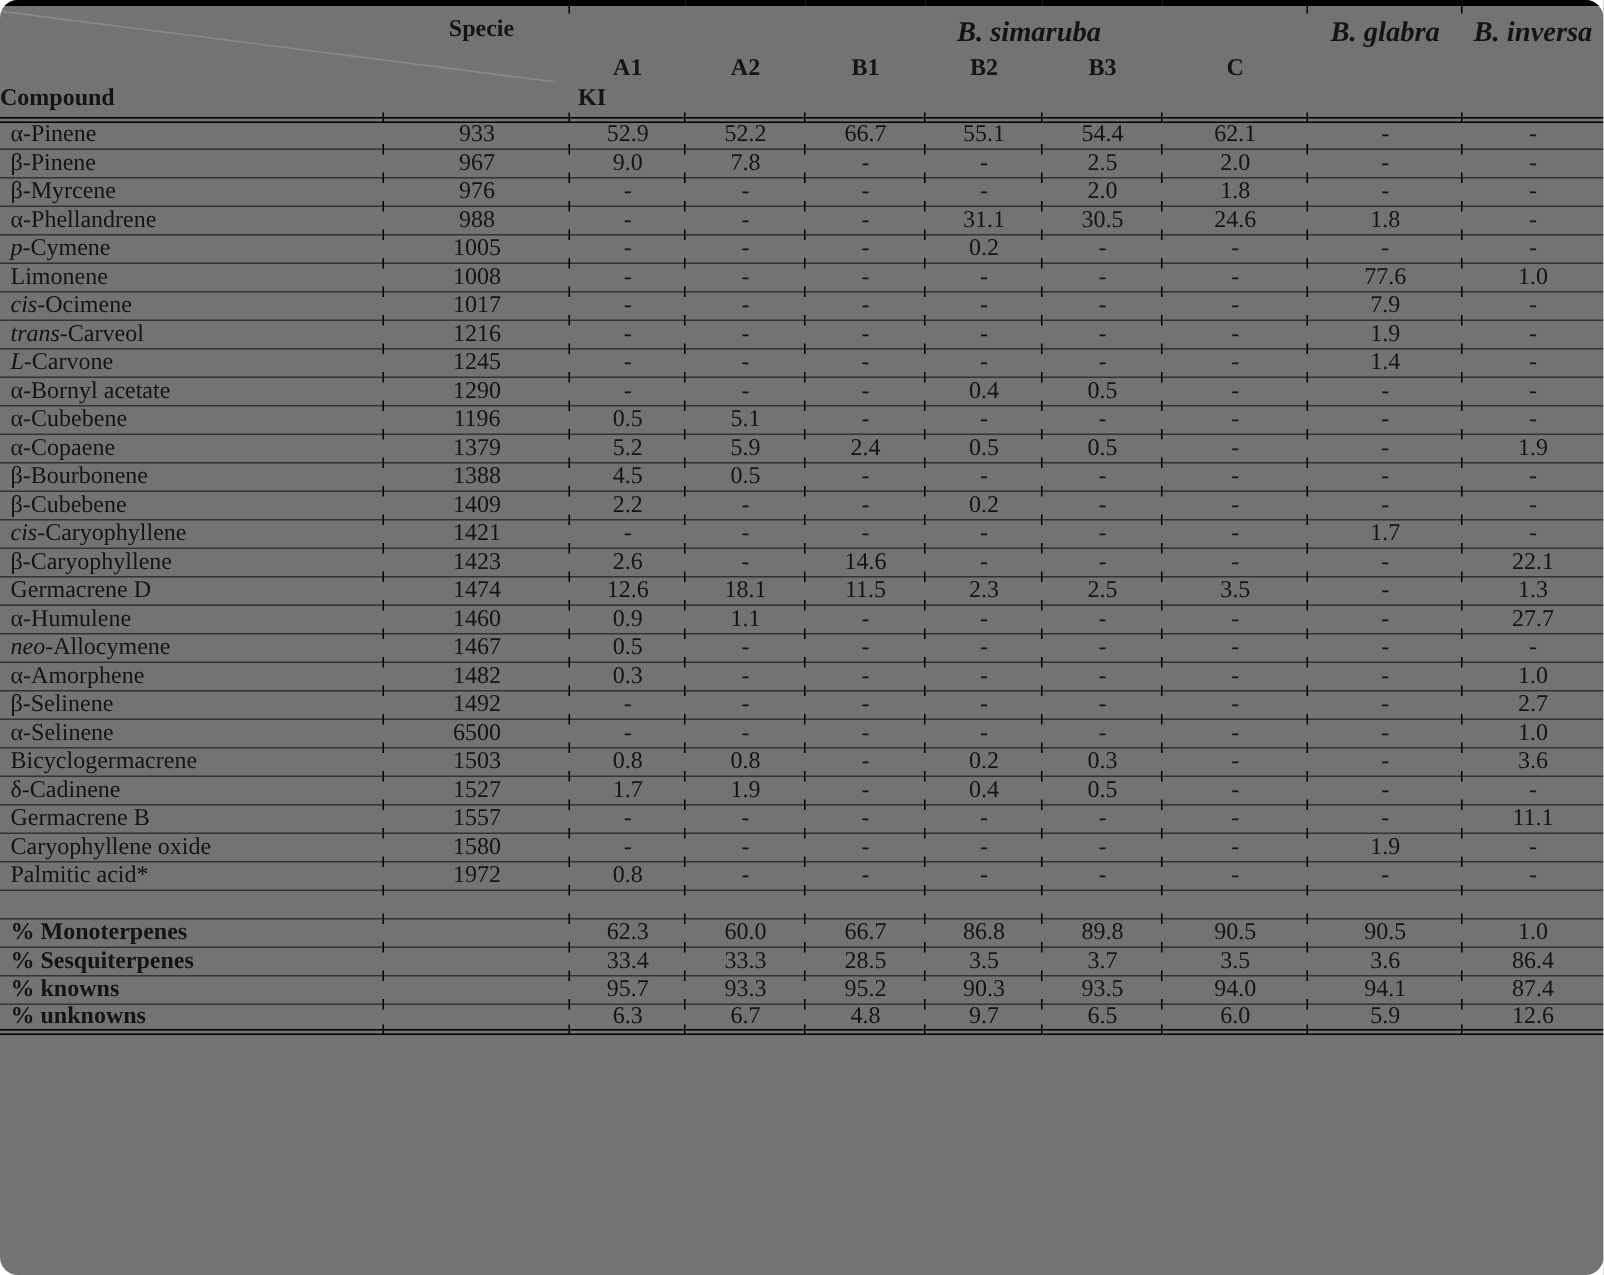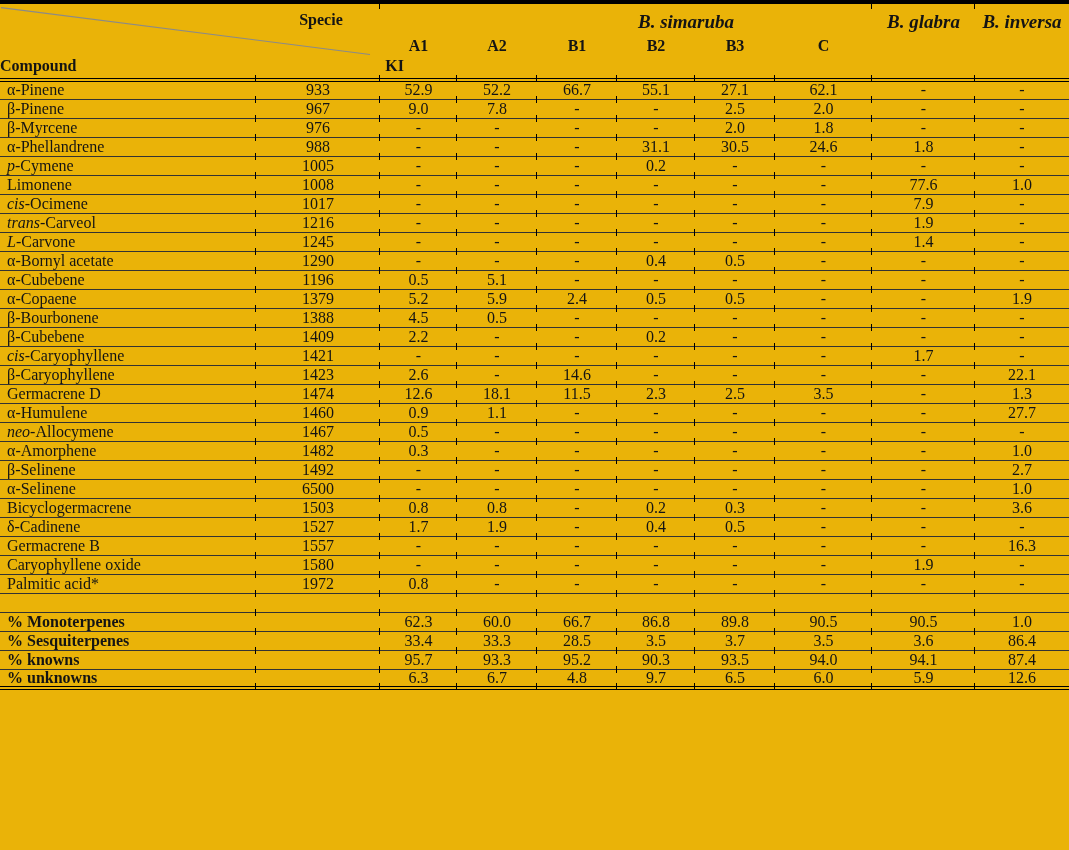--- a/index.html
+++ b/index.html
@@ -1,18 +1,18 @@
 <!DOCTYPE html>
 <html><head>
 <meta charset="utf-8">
 <style>
   html,body { margin:0; padding:0; background:#fff; }
   .page {
-    width:1069px; height:850px; background:#eab308; overflow:hidden;
-    font-family:"Liberation Serif","DejaVu Serif",serif; color:#141414;
+    width:1069px; height:850px; background:#737373; overflow:hidden;
+    font-family:"Liberation Serif","DejaVu Serif",serif; color:#141414;border-radius:12px;
   }
   table { border-collapse:collapse; width:1069px; table-layout:fixed; }
   th, td { position:relative; padding:0; font-size:16px; }
 
   
   thead tr.hrow1 > th { border-top:4px solid #000; vertical-align:top; }
   th.diag   { border-bottom:4px double #000; }
   th.glabra, th.inversa { border-bottom:4px double #000; padding-top:7px; }
   th.simaruba { padding-top:7px; }
   tr.hrow1 { height:34px; }
@@ -102,21 +102,21 @@
       </tr>
     </thead>
     <tbody>
         <tr>
           <td class="c1"><span>α-Pinene</span></td>
           <td class="num">933</td>
           <td class="num">52.9</td>
           <td class="num">52.2</td>
           <td class="num">66.7</td>
           <td class="num">55.1</td>
-          <td class="num">27.1</td>
+          <td class="num">54.4</td>
           <td class="num">62.1</td>
           <td class="num">-</td>
           <td class="num">-</td>
         </tr>
         <tr>
           <td class="c1"><span>β-Pinene</span></td>
           <td class="num">967</td>
           <td class="num">9.0</td>
           <td class="num">7.8</td>
           <td class="num">-</td>
@@ -393,21 +393,21 @@
         <tr>
           <td class="c1"><span>Germacrene B</span></td>
           <td class="num">1557</td>
           <td class="num">-</td>
           <td class="num">-</td>
           <td class="num">-</td>
           <td class="num">-</td>
           <td class="num">-</td>
           <td class="num">-</td>
           <td class="num">-</td>
-          <td class="num">16.3</td>
+          <td class="num">11.1</td>
         </tr>
         <tr>
           <td class="c1"><span>Caryophyllene oxide</span></td>
           <td class="num">1580</td>
           <td class="num">-</td>
           <td class="num">-</td>
           <td class="num">-</td>
           <td class="num">-</td>
           <td class="num">-</td>
           <td class="num">-</td>

